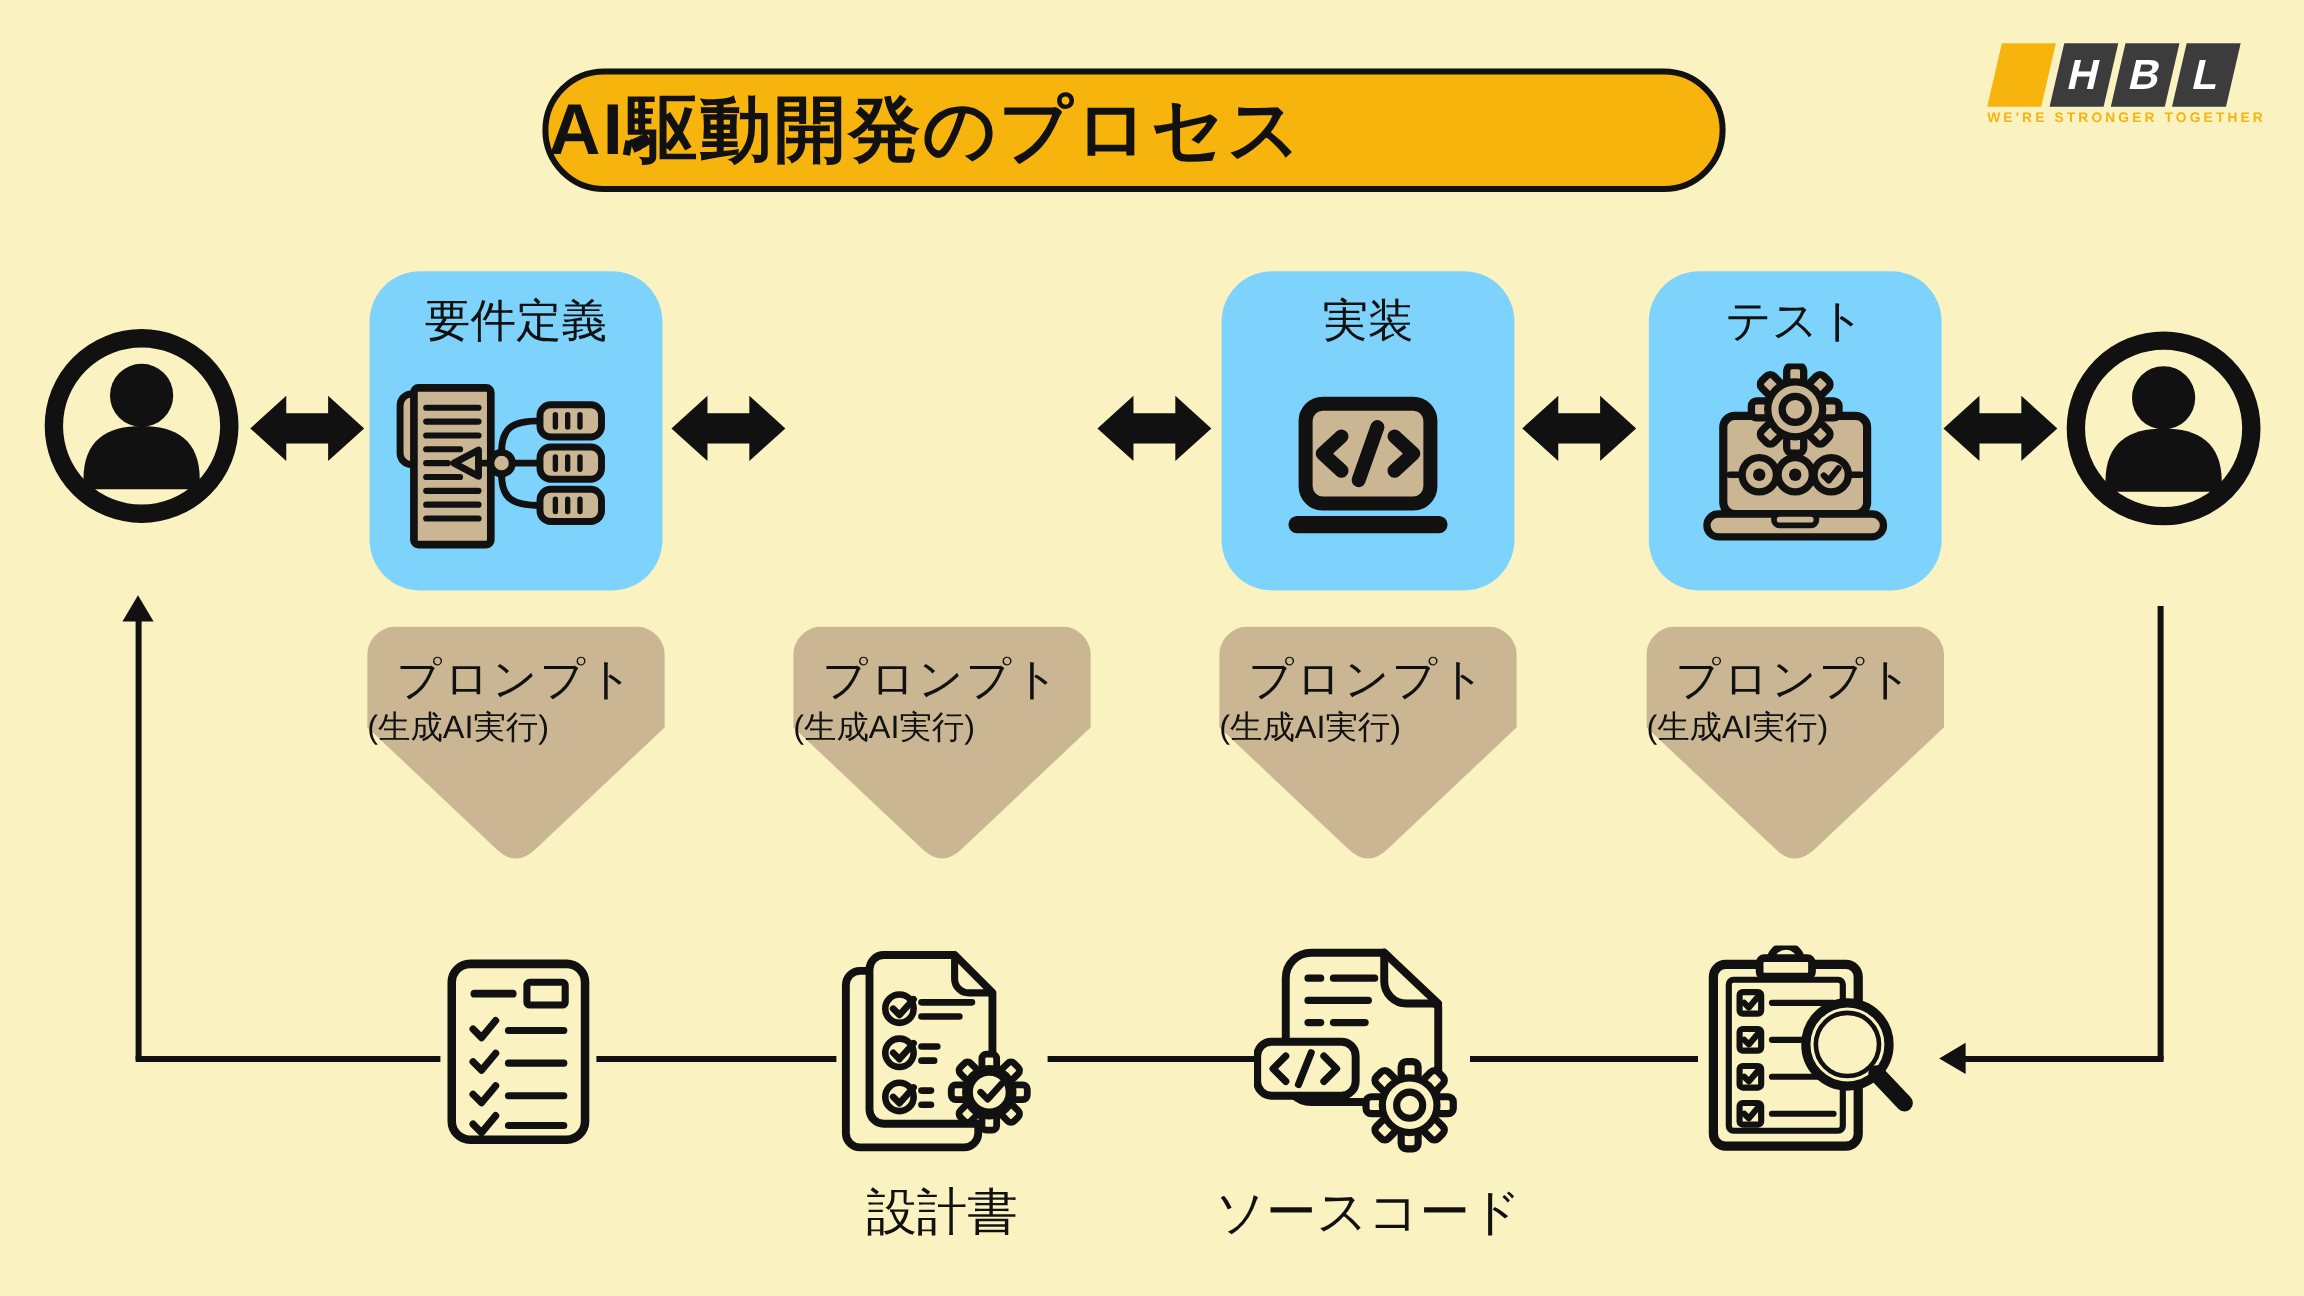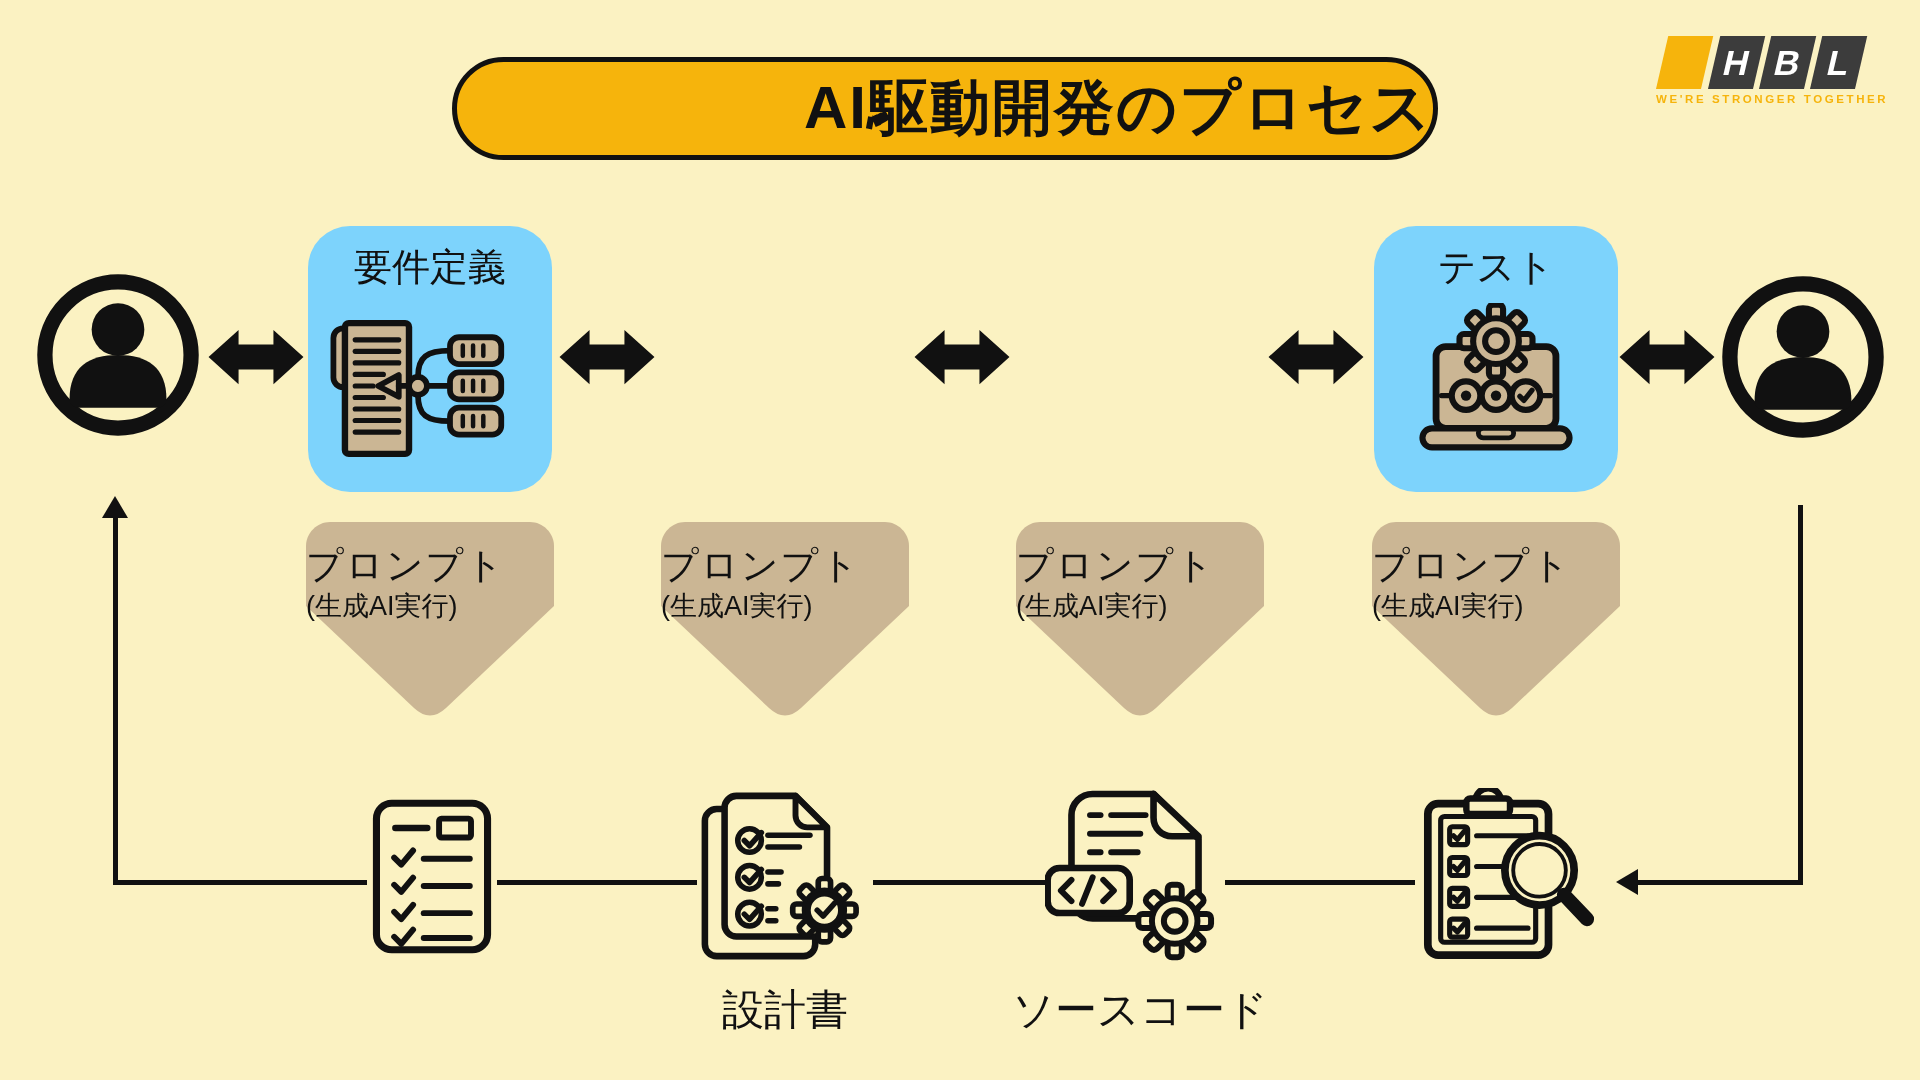--- a/index.html
+++ b/index.html
@@ -1,37 +1,37 @@
 <!DOCTYPE html>
 <html><head>
 <meta charset="utf-8">
 <style>
   html,body{margin:0;padding:0;background:#FBF2C2;}
   .canvas{position:relative;width:1920px;height:1080px;background:#FBF2C2;overflow:hidden;
           font-family:"Liberation Sans","DejaVu Sans",sans-serif;color:#111;}
   
   .title-banner{position:absolute;left:452px;top:57px;width:986px;height:103px;background:#F6B40C;
                 border:5px solid #111;border-radius:56px;box-sizing:border-box;
-                display:flex;align-items:center;justify-content:flex-end;}
+                display:flex;align-items:center;justify-content:flex-start;}
   .title-banner .t{font-size:60px;font-weight:800;letter-spacing:2px;}
   
   .logo{position:absolute;left:1656px;top:36px;}
   .logo-blocks{display:flex;gap:6px;height:53px;transform:skewX(-13deg);transform-origin:left bottom;}
   .lblock{width:45px;height:53px;background:#3C3C3C;display:flex;align-items:center;justify-content:center;}
   .lblock.yellow{background:#F6B40C;margin-right:1px;}
   .lblock span{color:#fff;font-weight:800;font-size:35px;}
   .logo-tagline{margin-top:4px;font-size:11.5px;font-weight:700;color:#F6B40C;letter-spacing:2.6px;white-space:nowrap;}
   
   .stage{position:absolute;top:226px;width:244px;height:266px;background:#7dd3fc;border-radius:42px;}
   .stage-label{position:absolute;top:16px;left:0;width:100%;text-align:center;font-size:38px;}
   .stage svg{position:absolute;}
   
   .prompt{position:absolute;top:522px;width:248px;height:204px;}
   .prompt > svg{position:absolute;left:0;top:0;}
-  .prompt-title{position:absolute;top:19px;left:0;width:100%;font-size:37px;letter-spacing:2px;}
+  .prompt-title{position:absolute;top:19px;left:0;width:100%;text-align:center;font-size:37px;letter-spacing:2px;}
   .prompt-sub{position:absolute;top:66px;left:0;width:100%;font-size:27px;}
   
   .output-label{position:absolute;top:982px;width:320px;text-align:center;font-size:42px;}
   
   .hline,.vline{position:absolute;background:#111;}
   .hline{height:5px;}
   .vline{width:5px;}
   .arrow-up{position:absolute;width:0;height:0;border-left:13px solid transparent;
             border-right:13px solid transparent;border-bottom:22px solid #111;}
   .arrow-left{position:absolute;width:0;height:0;border-top:13px solid transparent;
@@ -137,20 +137,32 @@
         <g stroke-width="3.5" fill="none">
           <path d="M106 21.5 V29.5 M114 21.5 V29.5 M122 21.5 V29.5"></path>
           <path d="M106 49 V57 M114 49 V57 M122 49 V57"></path>
           <path d="M106 76.5 V84.5 M114 76.5 V84.5 M122 76.5 V84.5"></path>
         </g>
       </g>
     </svg>
   </div>
 
 
+  <div class="stage" style="left:1018px">
+    <div class="stage-label">実装</div>
+    <svg style="left:44px;top:100px" width="156" height="130" viewBox="0 0 120 100">
+      <rect x="20" y="8" width="80" height="64" rx="11" fill="#CBB694" stroke="#111" stroke-width="9"></rect>
+      <g stroke="#111" stroke-width="9" fill="none" stroke-linecap="round" stroke-linejoin="round">
+        <path d="M43 29 L31 40 L43 51"></path>
+        <path d="M77 29 L89 40 L77 51"></path>
+        <path d="M66 23 L54 57"></path>
+      </g>
+      <rect x="9" y="80" width="102" height="11" rx="5.5" fill="#111"></rect>
+    </svg>
+  </div>
 
   <div class="stage" style="left:1374px">
     <div class="stage-label">テスト</div>
     <svg style="left:32px;top:77px" width="180" height="158" viewBox="0 0 132 116">
       <g stroke="#111" stroke-linecap="round" stroke-linejoin="round">
         <rect x="22" y="32" width="88" height="60" rx="7" fill="#CBB694" stroke-width="5"></rect>
         <use href="#gear8" transform="translate(66,28) scale(0.8)" fill="#CBB694" stroke="#111" stroke-width="5.6"></use>
         <path d="M26 68 H106" stroke-width="4" fill="none"></path>
         <circle cx="44" cy="68" r="10.5" fill="#CBB694" stroke-width="4.5"></circle>
         <circle cx="66" cy="68" r="10.5" fill="#CBB694" stroke-width="4.5"></circle>

